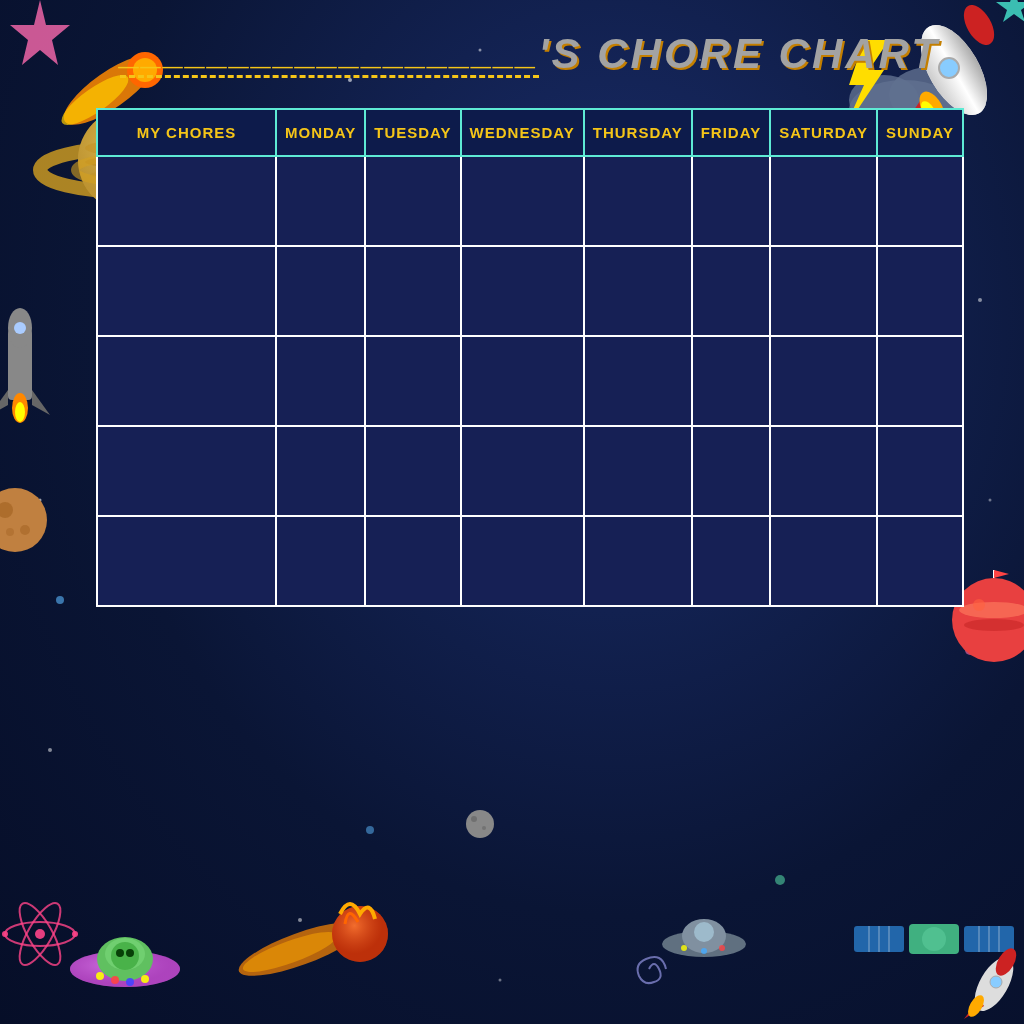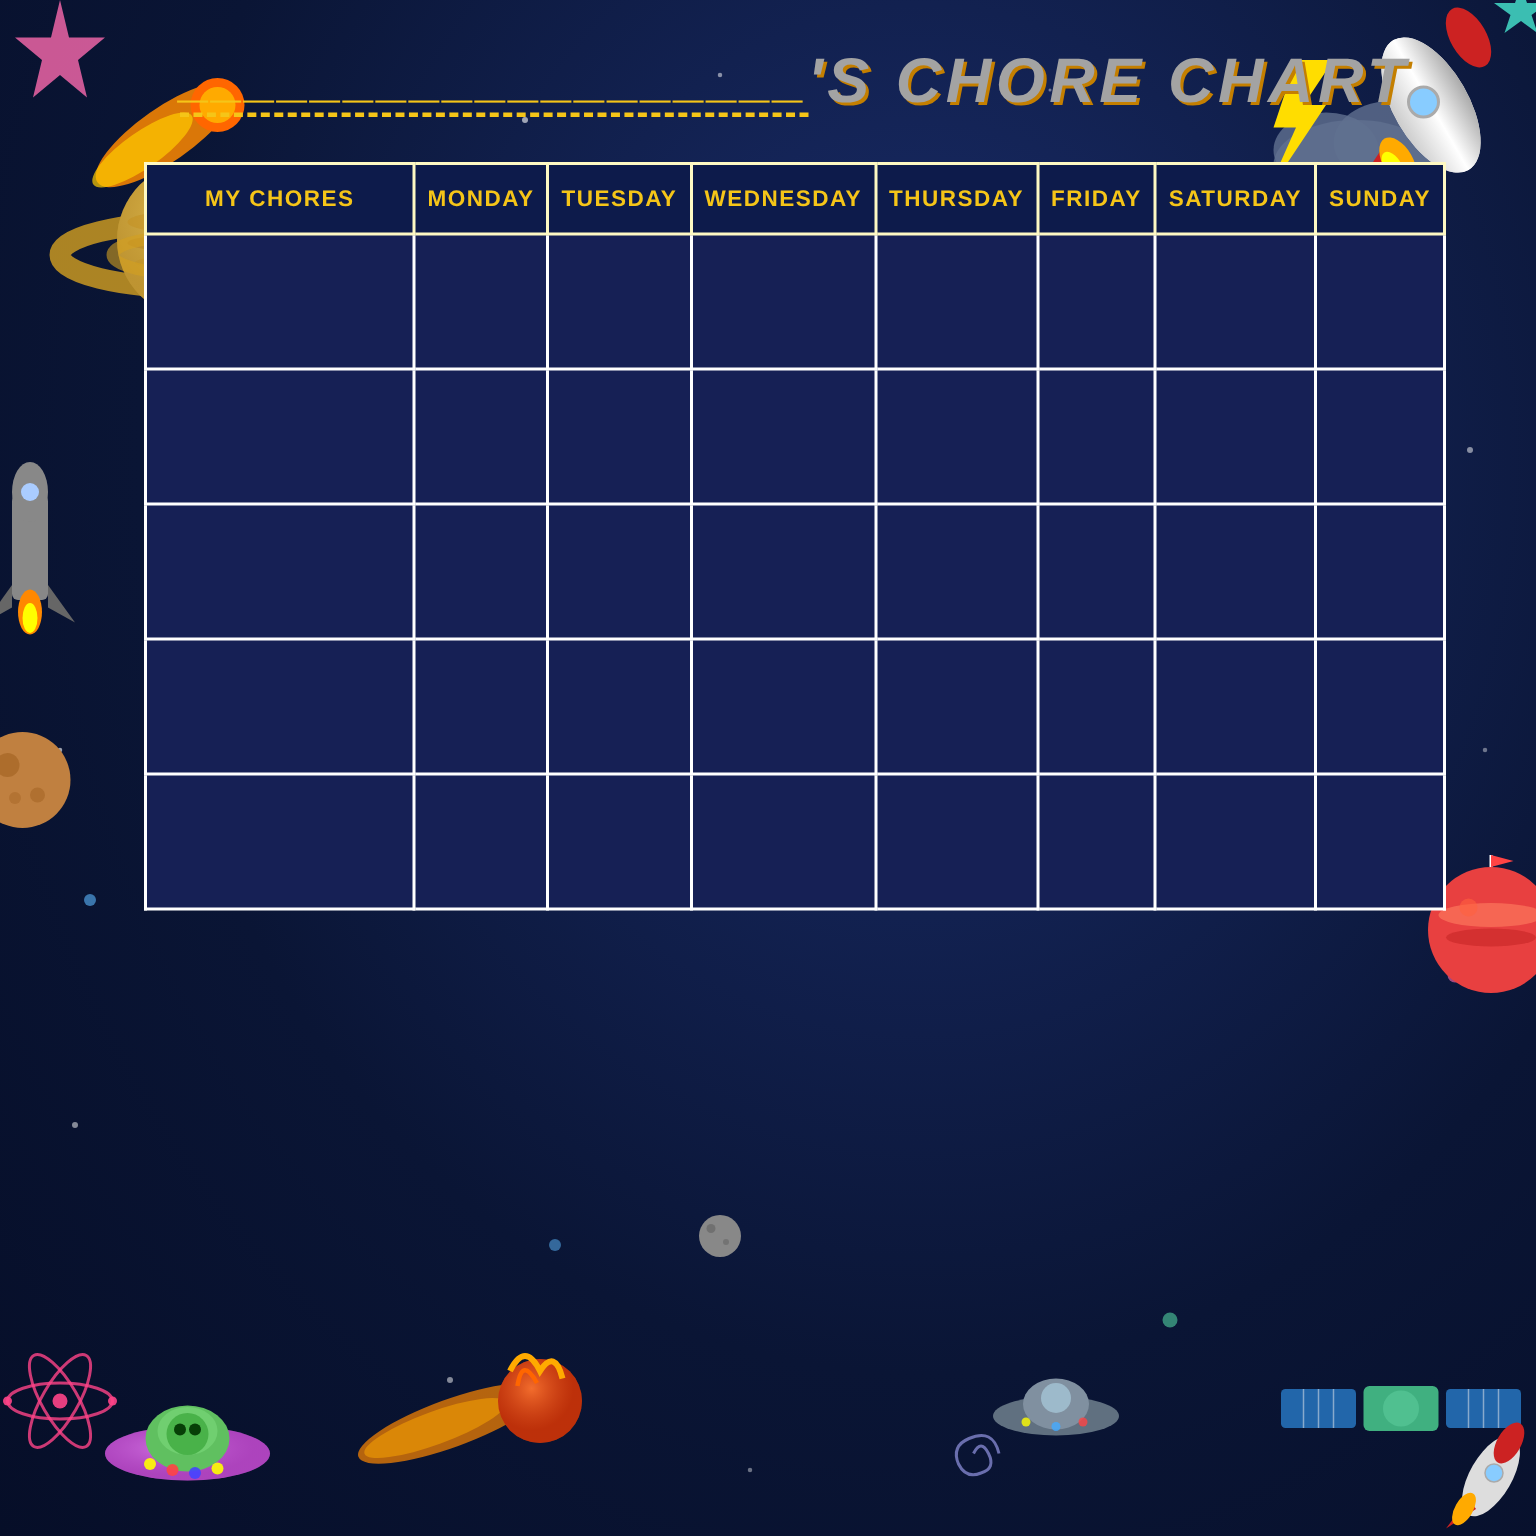--- a/index.html
+++ b/index.html
@@ -68,21 +68,21 @@
 
     .chore-table th {
       background-color: #0d1b4b;
       color: #f5c518;
       font-size: 15px;
       font-weight: 900;
       letter-spacing: 1px;
       text-transform: uppercase;
       text-align: center;
       padding: 14px 8px;
-      border: 2px solid #fef9c3;
+      border: 2px solid #5eead4;
     }
 
     .chore-table td {
       background-color: #162055;
       border: 2px solid white;
       height: 90px;
       width: auto;
     }
 
     .chore-table th:first-child {

